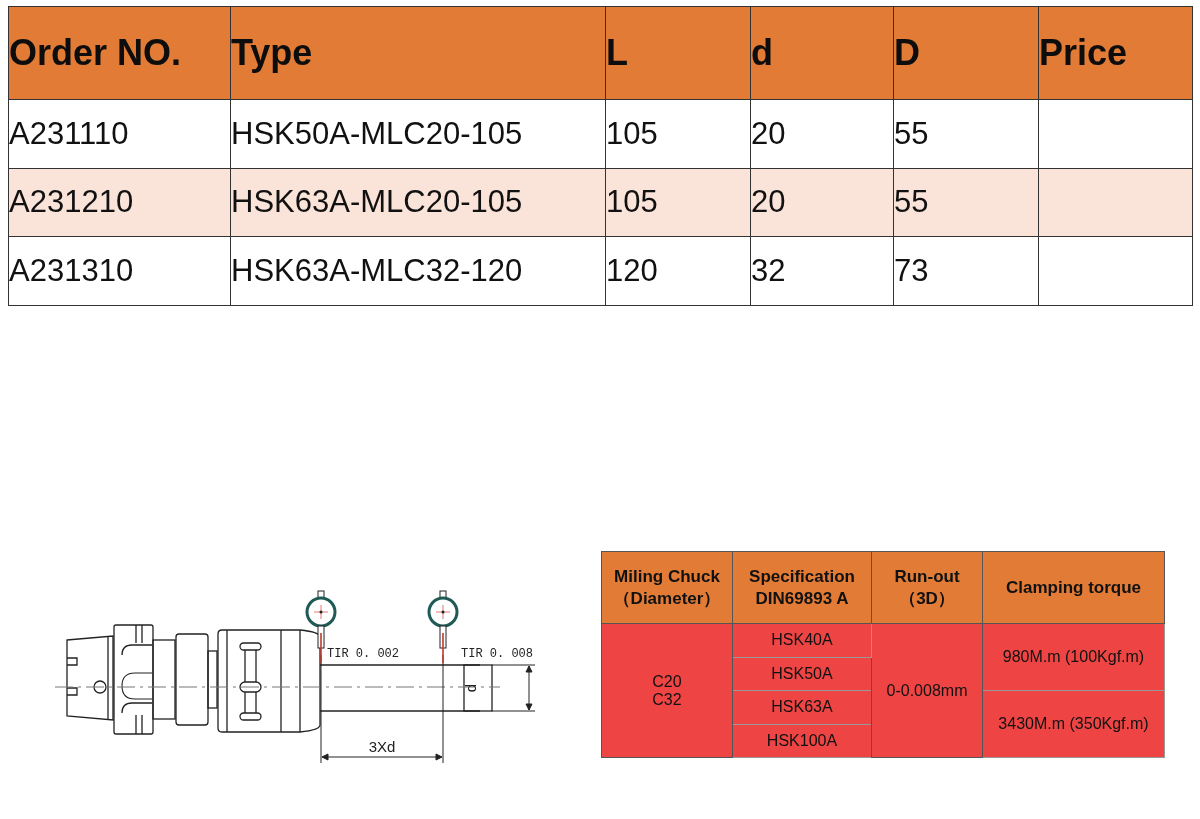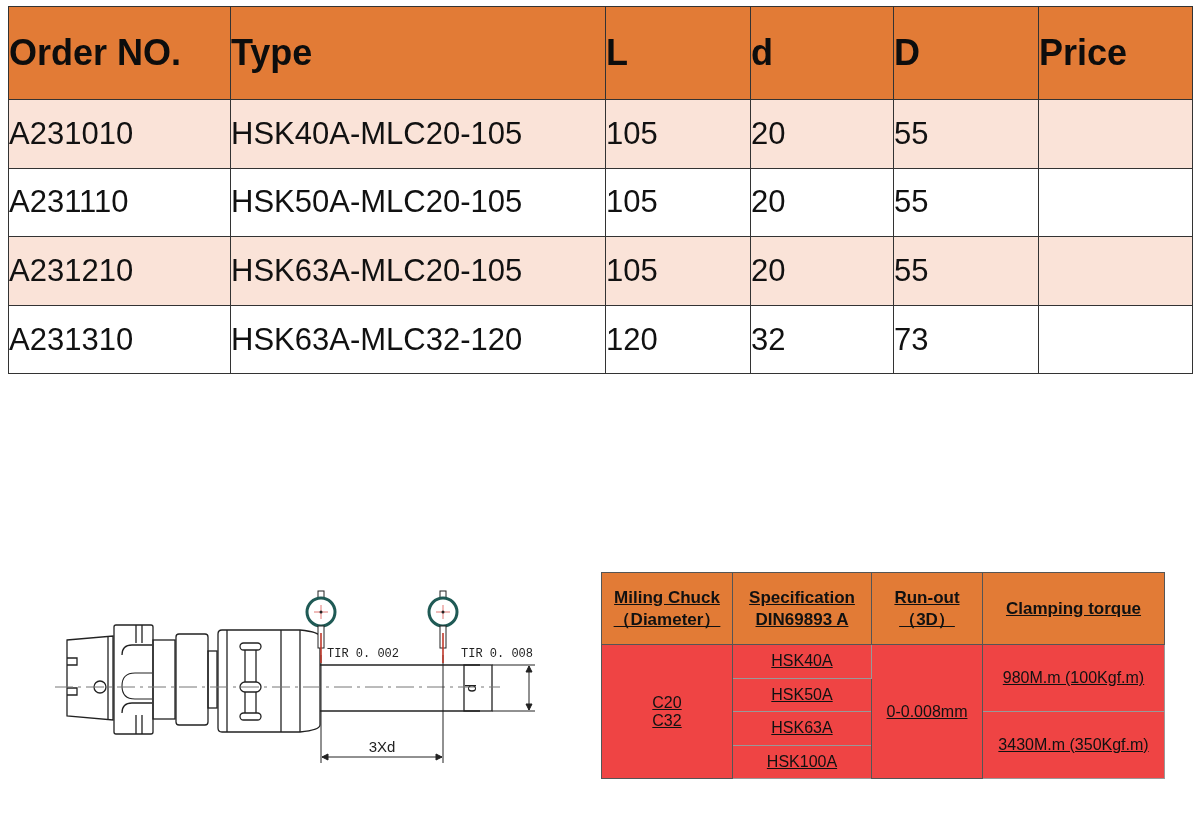--- a/index.html
+++ b/index.html
@@ -7,21 +7,21 @@
 
   
   .main-table { position:absolute; left:8px; top:6px; width:1184px; border-collapse:collapse; table-layout:fixed; }
   .main-table th, .main-table td { border:1.5px solid #333; text-align:left; vertical-align:middle; padding:0; }
   .main-table th { background:#e27b36; height:92px; font-size:36px; font-weight:bold; color:#0d0d0d; }
   .main-table td { height:67.6px; font-size:31px; color:#111; }
   .main-table tr.shade td { background:#fae3d8; }
   .main-table tr.plain td { background:#ffffff; }
 
   
-  .spec-table { position:absolute; left:601px; top:572px; width:563px; border-collapse:collapse; table-layout:fixed;text-decoration:underline; }
+  .spec-table { position:absolute; left:601px; top:551px; width:563px; border-collapse:collapse; table-layout:fixed; }
   .spec-table th, .spec-table td { border:1px solid #555; text-align:center; vertical-align:middle; padding:0; }
   .spec-table th { background:#e27b36; height:71px; font-size:17px; font-weight:bold; color:#111; line-height:22px; }
   .spec-table td { font-size:16px; height:32.5px; color:#111; background:#ef4444; }
   .spec-table td.inner { border-color:#999; }
   .spec-table .ln { display:block; }
 
   
   .drawing { position:absolute; left:40px; top:585px; width:500px; height:190px; }
 </style>
 </head>
@@ -40,28 +40,20 @@
     <tr>
       <th>Order NO.</th>
       <th>Type</th>
       <th>L</th>
       <th>d</th>
       <th>D</th>
       <th>Price</th>
     </tr>
   </thead>
   <tbody>
-    <tr class="shade">
-      <td>A231010</td>
-      <td>HSK40A-MLC20-105</td>
-      <td>105</td>
-      <td>20</td>
-      <td>55</td>
-      <td></td>
-    </tr>
     <tr class="plain">
       <td>A231110</td>
       <td>HSK50A-MLC20-105</td>
       <td>105</td>
       <td>20</td>
       <td>55</td>
       <td></td>
     </tr>
     <tr class="shade">
       <td>A231210</td>

